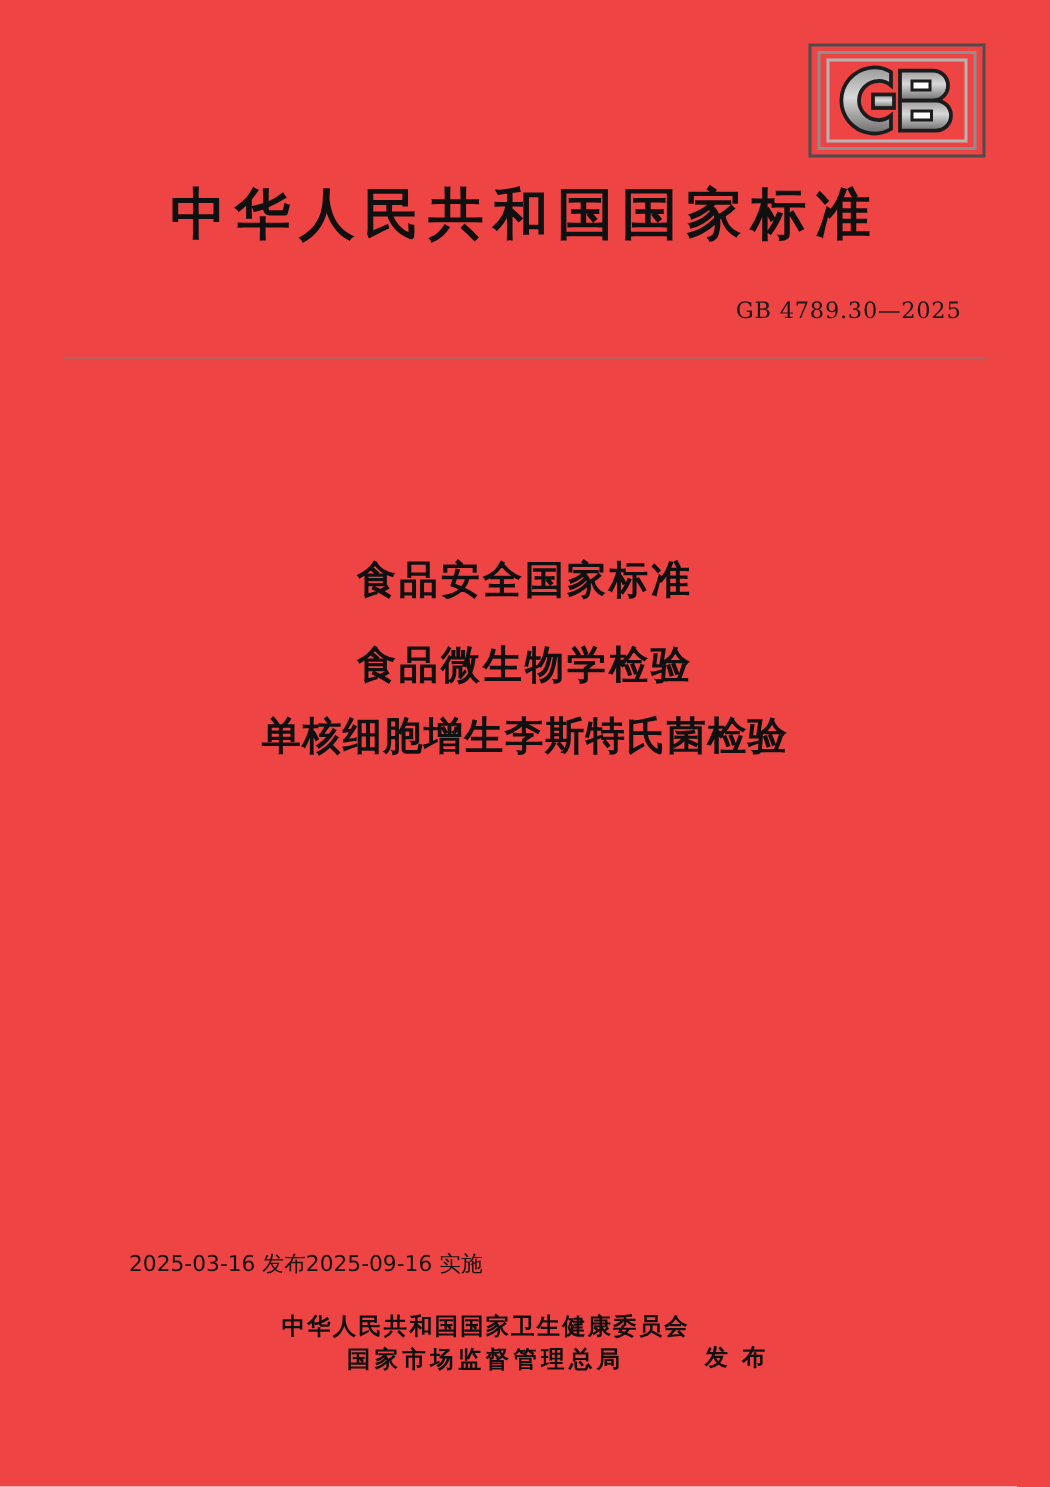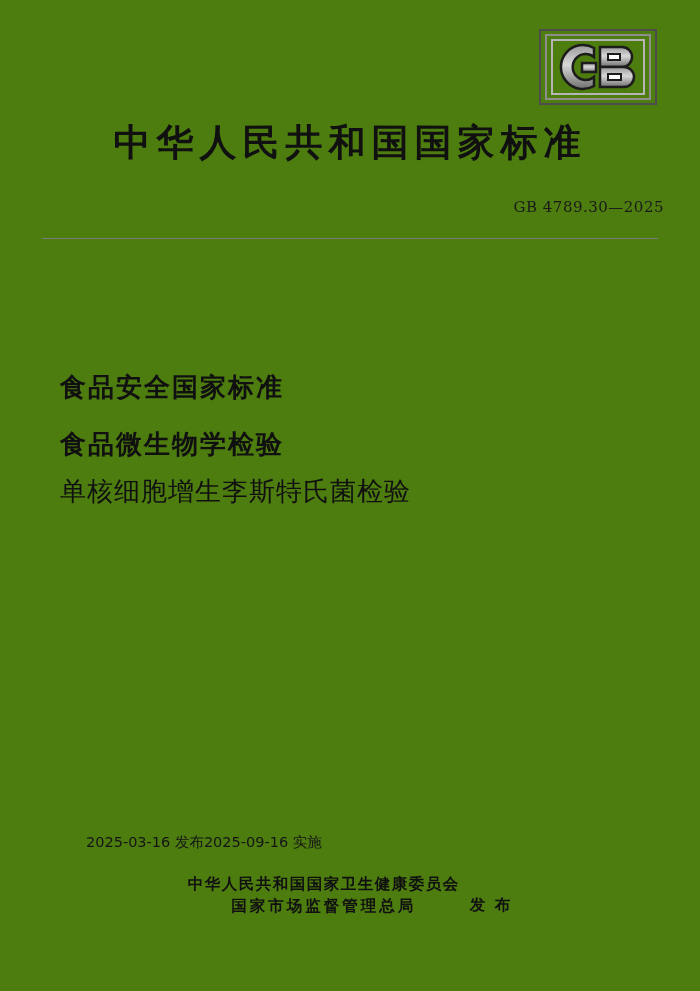--- a/index.html
+++ b/index.html
@@ -9,21 +9,21 @@
   }
   body {
     font-family: "DejaVu Sans", "Liberation Sans", sans-serif;
     color: #111111;
   }
   .page {
     position: relative;
     width: 700px;
     height: 991px;
     margin: 0 auto;
-    background: #4d7c0f;
+    background: #ef4444;
     overflow: hidden;
     box-sizing: border-box;
   }
 
   
   .emblem {
     position: absolute;
     top: 28px;
     right: 42px;
     width: 120px;
@@ -43,21 +43,21 @@
     font-weight: bold;
     font-size: 37px;
     letter-spacing: 6px;
     color: #101010;
     white-space: nowrap;
   }
 
   .std-number {
     position: absolute;
     top: 198px;
-    right: 36px;
+    right: 59px;
     font-family: "DejaVu Serif", "Liberation Serif", serif;
     font-size: 15px;
     letter-spacing: 0.5px;
     color: #1a1a1a;
   }
 
   .rule {
     position: absolute;
     left: 42px;
     right: 42px;
@@ -65,42 +65,42 @@
     height: 1px;
     background: #7a7a7a;
   }
 
   
   .title-block {
     position: absolute;
     left: 60px;
     right: 60px;
     top: 372px;
-    text-align: left;
+    text-align: center;
   }
   .title-main {
     font-family: "DejaVu Sans", "Liberation Sans", sans-serif;
     font-weight: bold;
     font-size: 26px;
     letter-spacing: 2px;
     color: #101010;
     line-height: 1.2;
   }
   .title-sub {
     font-family: "DejaVu Sans", "Liberation Sans", sans-serif;
     font-weight: bold;
     font-size: 26px;
     letter-spacing: 2px;
     color: #101010;
     margin-top: 26px;
     line-height: 1.2;
   }
   .title-sub2 {
     font-family: "DejaVu Sans", "Liberation Sans", sans-serif;
-    font-weight: normal;
+    font-weight: bold;
     font-size: 26px;
     letter-spacing: 1px;
     color: #101010;
     margin-top: 16px;
     line-height: 1.2;
   }
 
   
   .dates {
     position: absolute;

